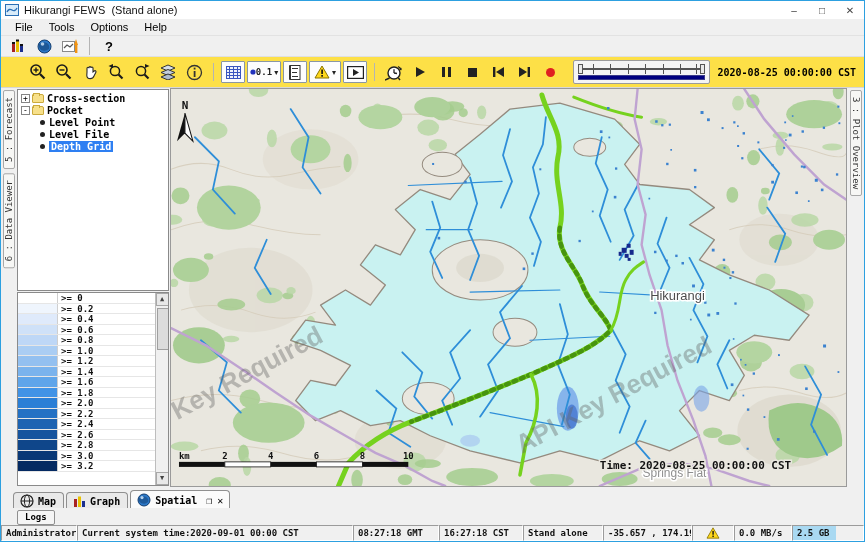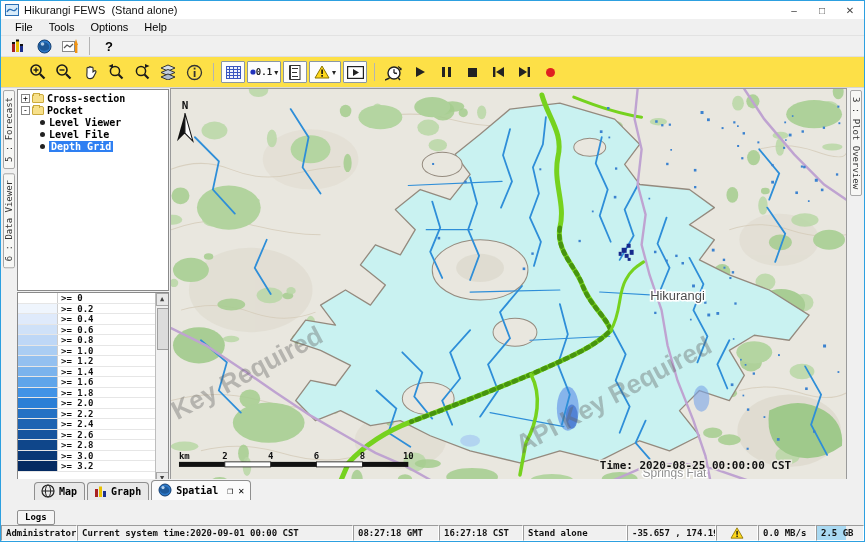--- a/index.html
+++ b/index.html
@@ -64,21 +64,21 @@
   .lg-swatch { width:40px; border-right:1px solid #cfcfcf; }
   .lg-label { flex:1; padding-left:3px; line-height:10px; color:#111; }
   .lg-scroll { width:13px; background:#f0f0f0; border-left:1px solid #bdbdbd; display:flex; flex-direction:column; justify-content:space-between; align-items:center; }
   .sc-btn { width:13px; height:13px; background:#e8e8e8; border:1px solid #a8a8a8; font-size:7px; line-height:11px; text-align:center; color:#444; }
   .sc-thumb { position:relative; flex:1; width:13px; }
   .sc-thumb:before { content:""; position:absolute; top:2px; left:1px; width:10px; height:40px; background:#dcdcdc; border:1px solid #a0a0a0; }
   
   .map-wrap { flex:1; position:relative; border:1px solid #9a9a9a; background:#e9e7df; overflow:hidden; }
   .map-wrap svg { position:absolute; inset:0; width:100%; height:100%; }
   
-  .tabs-row { position:absolute; top:478px; left:0; right:0; height:21px; display:flex; align-items:flex-end; padding-left:33px; background:#f0f0f0; }
+  .tabs-row { position:absolute; top:488px; left:0; right:0; height:21px; display:flex; align-items:flex-end; padding-left:12px; background:#f0f0f0; }
   .btab { display:flex; align-items:center; gap:4px; border:1px solid #8f8f8f; border-bottom:none; border-radius:4px 4px 0 0;
           background:#e9e9e9; padding:2px 7px 3px 6px; margin-right:2px; font-family:"DejaVu Sans Mono", monospace; font-size:10px; font-weight:bold; height:18px; }
   .btab.active { background:#fbfbfb; height:20px; padding-right:6px; }
   .btab .dock-ic { font-size:10px; font-weight:bold; margin-left:5px; }
   .logs-row { position:absolute; top:507px; left:0; right:0; height:18px; background:#f0f0f0; display:flex; align-items:center; padding-left:16px; }
   .logs-btn { font-family:"DejaVu Sans Mono", monospace; font-size:9px; font-weight:bold; background:#f5f5f5; border:1px solid #8f8f8f; border-radius:2px; padding:1px 7px 2px 7px; }
   
   .statusbar { position:absolute; bottom:0; left:0; right:0; height:16px; display:flex; background:#f0f0f0;
                font-family:"DejaVu Sans Mono", monospace; font-size:9px; font-weight:bold; color:#111; }
   .sb-cell { position:relative; border:1px solid; border-color:#9b9b9b #ffffff #ffffff #9b9b9b; background:#f0f0f0;
@@ -263,20 +263,36 @@
     <div class="tb-btn">
       <svg width="13" height="12" viewBox="0 0 13 12">
           <rect x="9.6" y="1" width="2.4" height="10" fill="#222"></rect>
           <path d="M1,1 L9,6 1,11 Z" fill="#222"></path>
         </svg>
     </div>
     <div class="tb-btn">
       <svg width="11" height="11" viewBox="0 0 11 11">
           <circle cx="5.5" cy="5.5" r="4.5" fill="#e02020"></circle>
         </svg>
+    </div>
+    <div class="timeline-zone">
+      <div class="timeline">
+        <div class="tl-groove"></div>
+        <div class="tl-handle" style="left:4px;"></div>
+        <div class="tl-handle" style="right:4px;"></div>
+        <div class="tl-tick" style="left:14%;"></div>
+          <div class="tl-tick" style="left:27%;"></div>
+        <div class="tl-tick" style="left:40%;"></div>
+          <div class="tl-tick" style="left:53%;"></div>
+        <div class="tl-tick" style="left:66%;"></div>
+          <div class="tl-tick" style="left:79%;"></div>
+        <div class="tl-tick" style="left:91%;"></div>
+        <div class="tl-bar"></div>
+      </div>
+      <span class="tl-date">2020-08-25 00:00:00 CST</span>
     </div>
   </div>
 
   <div class="main">
     <div class="side-strip">
       <div class="vtab left-side">5 : Forecast</div>
       <div class="vtab left-side">6 : Data Viewer</div>
     </div>
 
     <div class="left-panel">
@@ -286,21 +302,21 @@
           <span class="folder-ic"></span>
           <span class="tree-label">Cross-section</span>
         </div>
         <div class="tree-row">
           <span class="tg-box">-</span>
           <span class="folder-ic"></span>
           <span class="tree-label">Pocket</span>
         </div>
         <div class="tree-row leaf-row">
           <span class="bullet"></span>
-          <span class="tree-label">Level Viewer</span>
+          <span class="tree-label">Level Point</span>
         </div>
         <div class="tree-row leaf-row">
           <span class="bullet"></span>
           <span class="tree-label">Level File</span>
         </div>
         <div class="tree-row leaf-row">
           <span class="bullet"></span>
           <span class="tree-label selected">Depth Grid</span>
         </div>
       </div>
@@ -749,21 +765,21 @@
       </div>
     <div class="sb-cell" style="width:276px;">
         <span>Current system time:2020-09-01 00:00 CST</span>
       </div>
     <div class="sb-cell" style="width:86px;text-align:center;">
         <span>08:27:18 GMT</span>
       </div>
     <div class="sb-cell" style="width:84px;">
         <span>16:27:18 CST</span>
       </div>
-    <div class="sb-cell" style="width:104px;">
+    <div class="sb-cell" style="width:80px;">
         <span>Stand alone</span>
       </div>
     <div class="sb-cell" style="width:89px;">
         <span>-35.657 , 174.199</span>
       </div>
     <div class="sb-cell" style="width:42px; justify-content:center;">
       <svg width="14" height="12" viewBox="0 0 16 14">
         <path d="M8,1 L15,13 H1 Z" fill="#ffd81c" stroke="#8a7400" stroke-width="1"></path>
         <rect x="7.3" y="4.5" width="1.6" height="4.5" fill="#111"></rect>
           <rect x="7.3" y="10" width="1.6" height="1.7" fill="#111"></rect>

